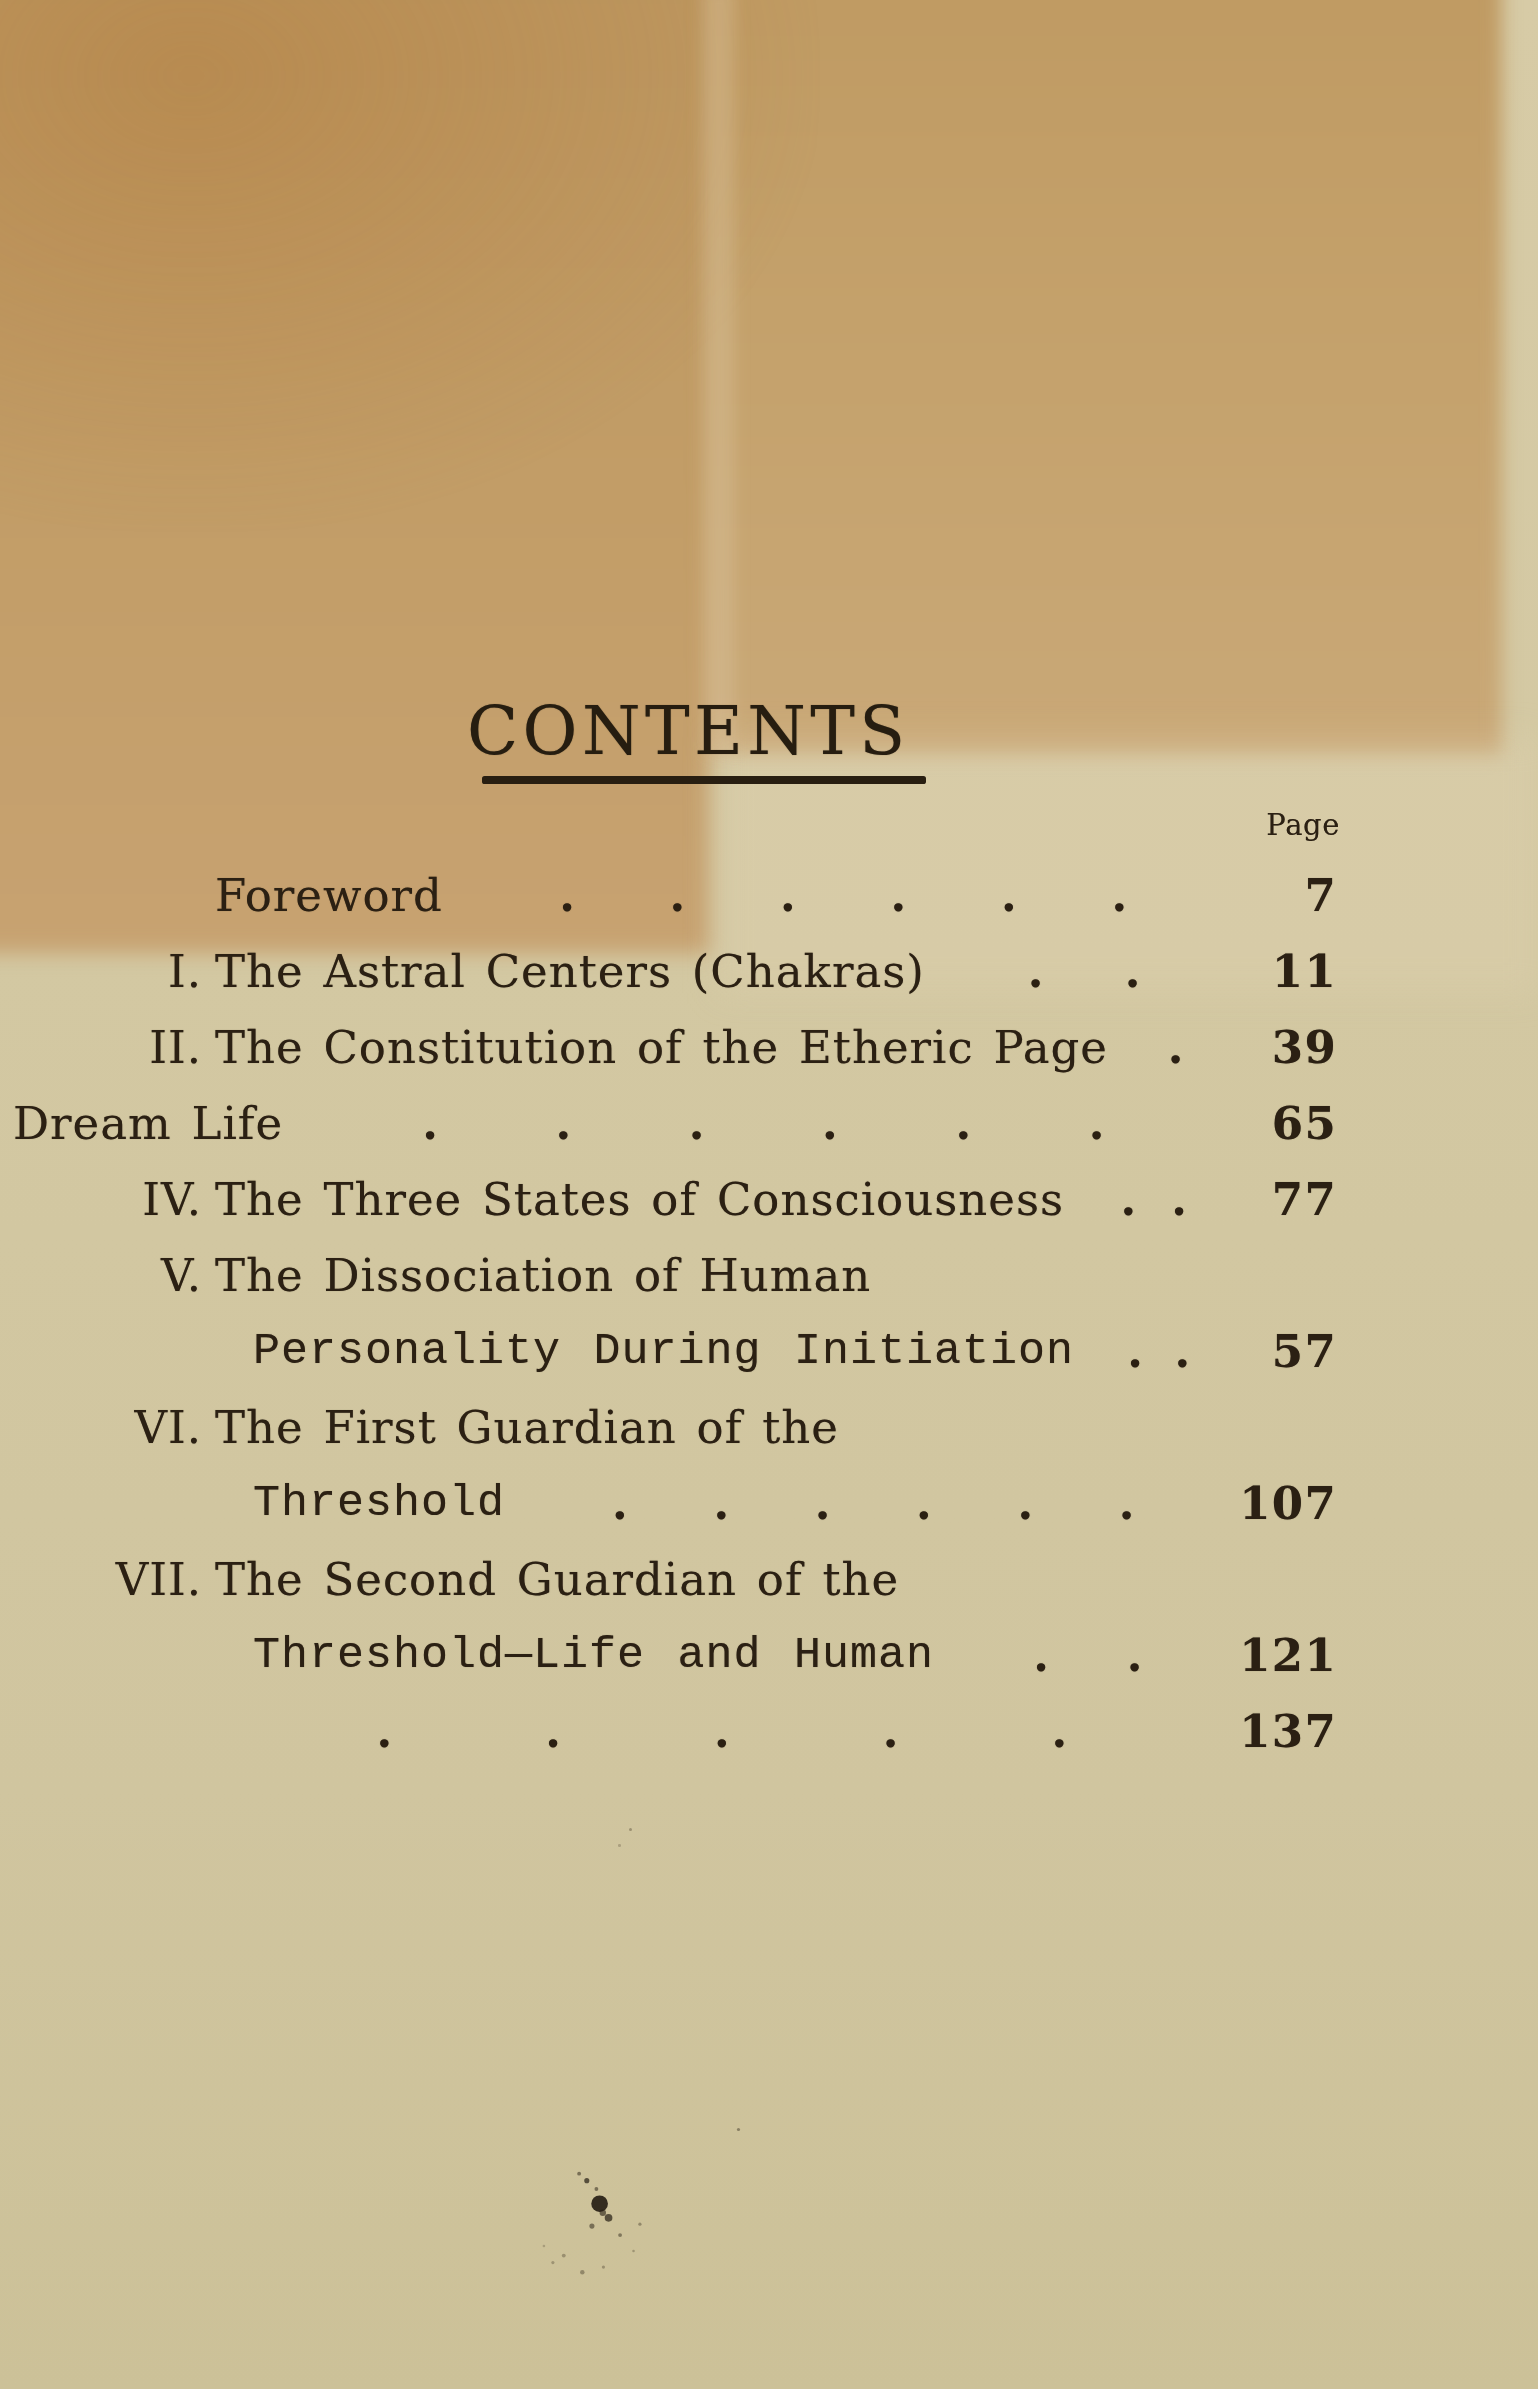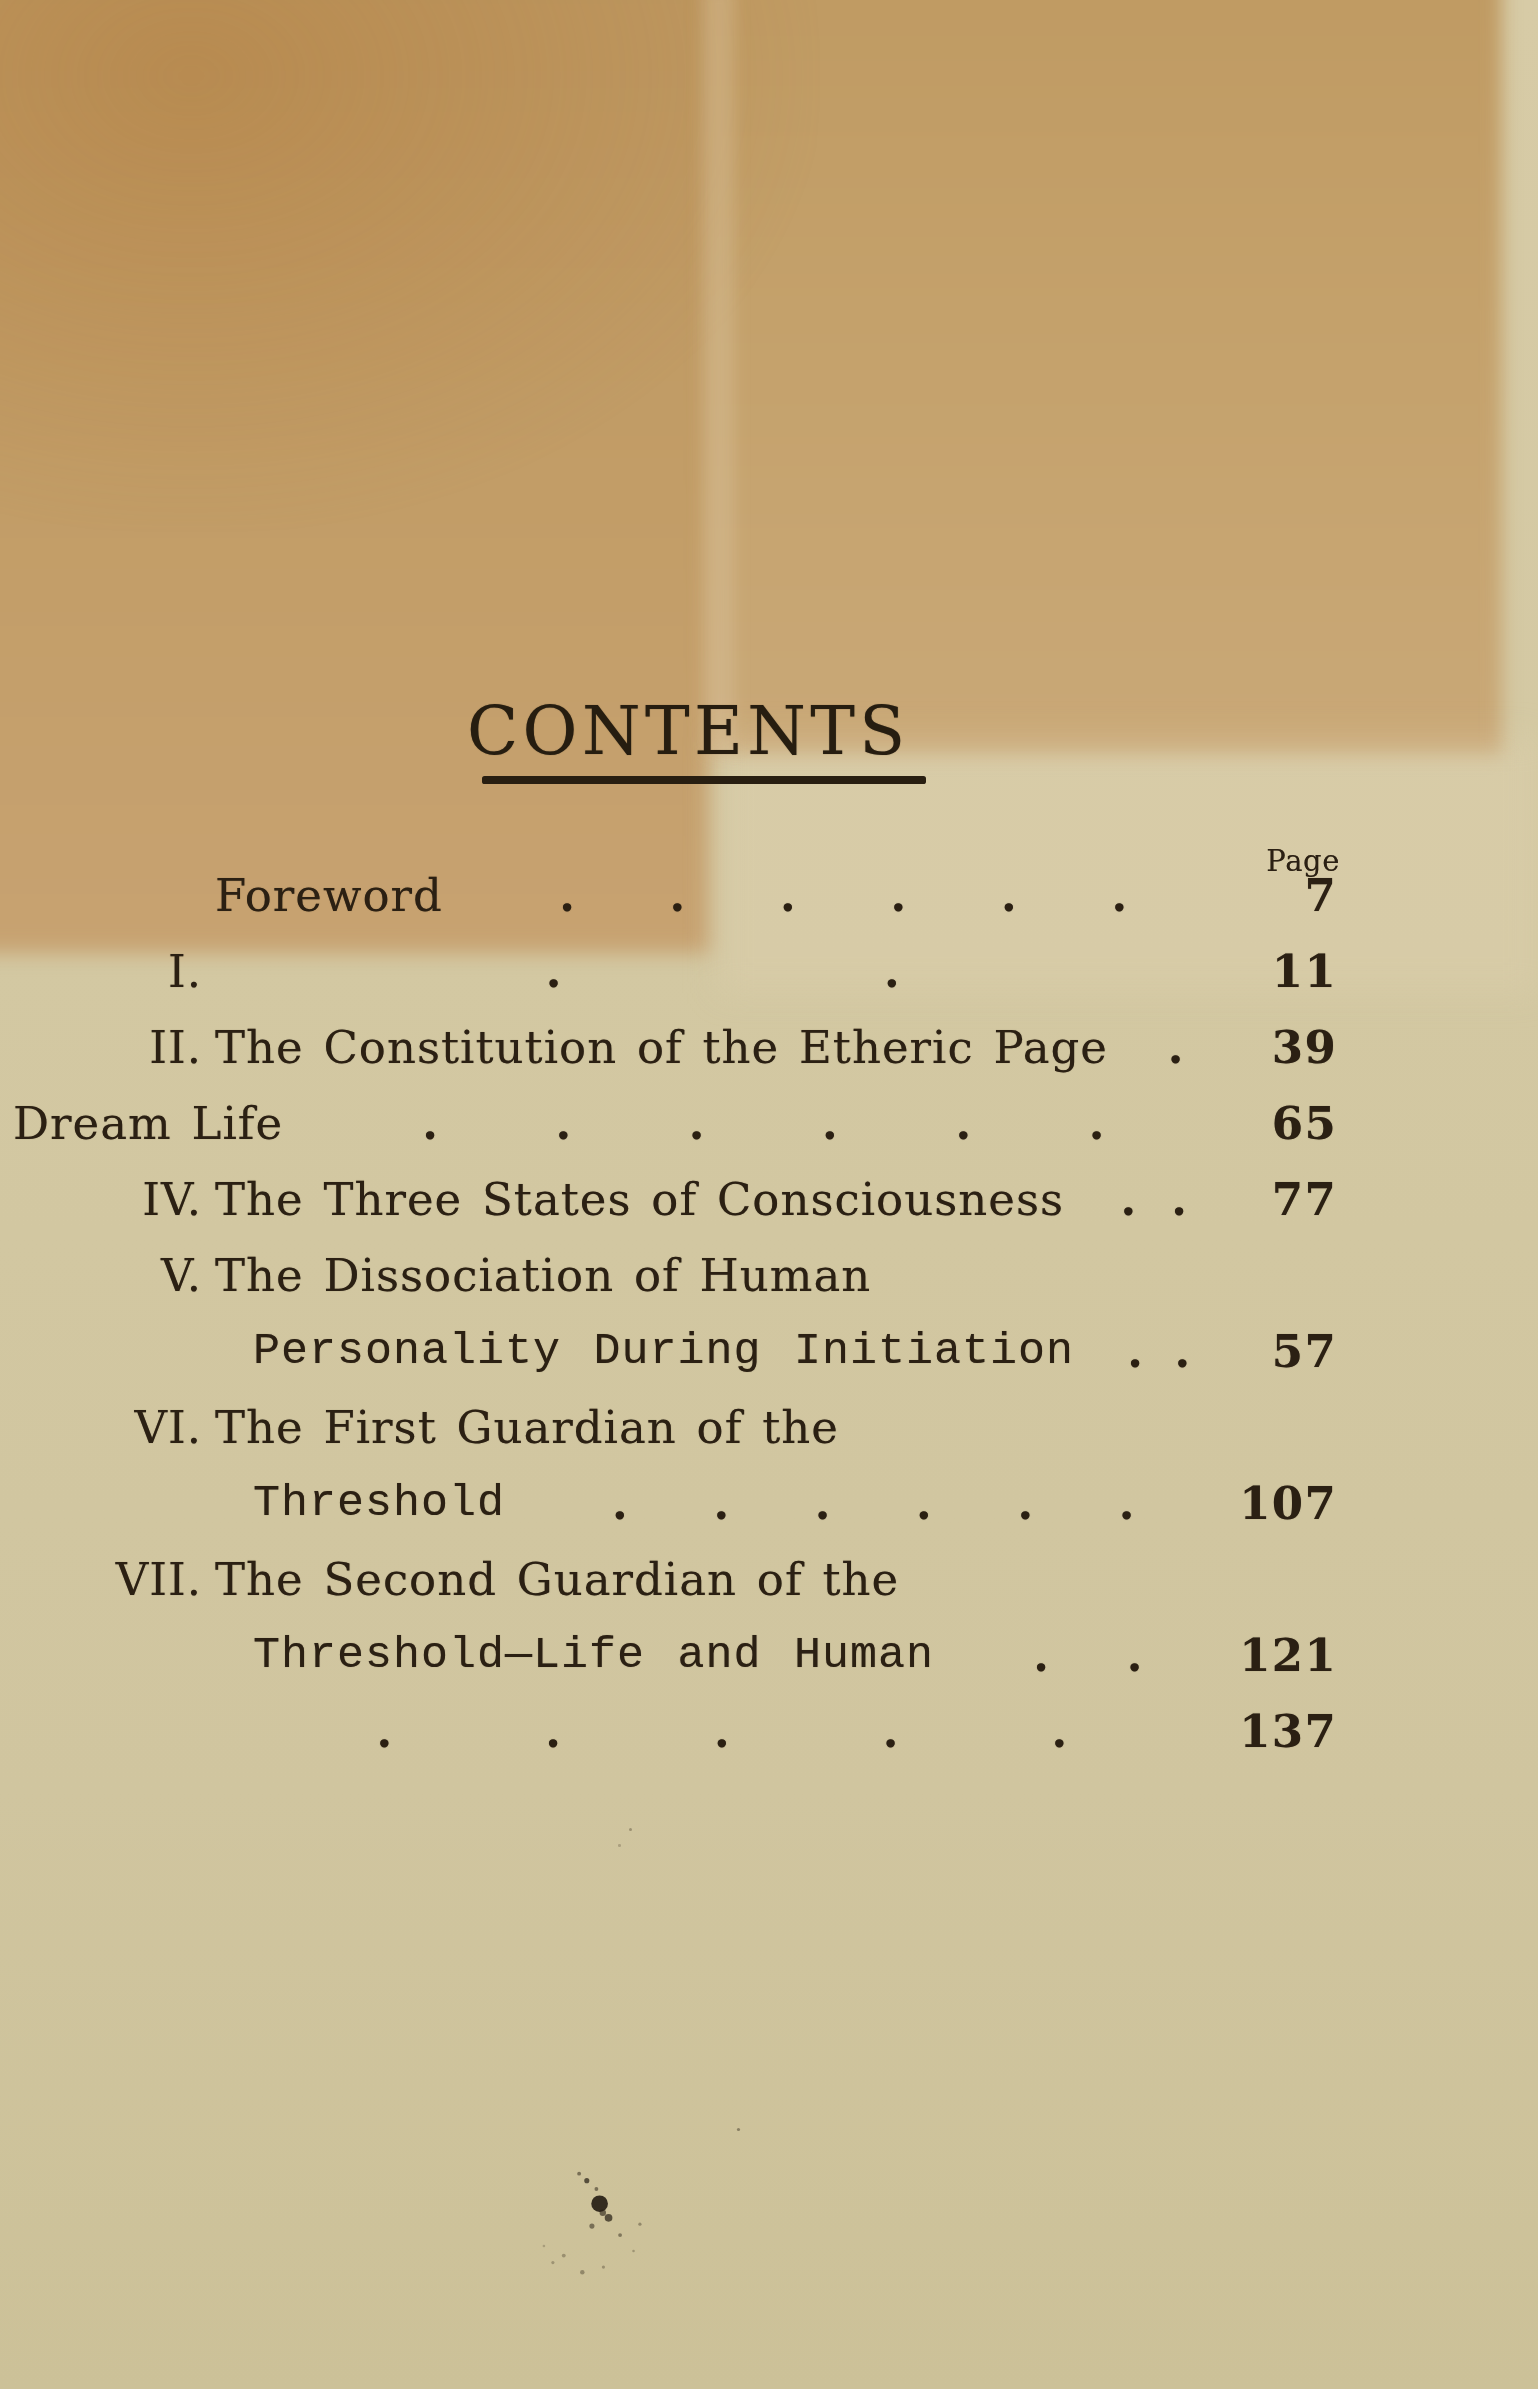--- a/index.html
+++ b/index.html
@@ -47,21 +47,21 @@
     position:absolute;left:467px;top:692px;margin:0;
     font-size:67px;font-weight:normal;letter-spacing:.065em;
     color:#261d10;text-shadow:0 0 1px rgba(38,29,16,.55);
     white-space:nowrap;
   }
   .rule{
     position:absolute;left:482px;top:776px;width:444px;height:8.3px;
     background:#281e11;border-radius:2.6px;filter:blur(0.4px);
   }
   .page-label{
-    position:absolute;top:844px;right:199px;
+    position:absolute;top:808px;right:199px;
     font-size:29px;letter-spacing:0.6px;
     text-shadow:0 0 0.6px rgba(43,32,19,.5);
   }
   .toc{
     position:absolute;left:0;right:0;top:858px;
     padding-right:202px;
     text-shadow:0 0 0.8px rgba(43,32,19,.5);
   }
   .row{
     display:flex;align-items:center;
@@ -107,20 +107,21 @@
             <i>.</i>
             <i>.</i>
             <i>.</i>
             <i>.</i>
             <i>.</i>
           </span>
     <span class="pg">7</span>
   </div>
         <div class="row">
     <span class="num">I.</span>
+    <span class="ttl">The Astral Centers (Chakras)</span>
     <span class="leader">
             <i>.</i>
             <i>.</i>
           </span>
     <span class="pg">11</span>
   </div>
         <div class="row">
     <span class="num">II.</span>
     <span class="ttl">The Constitution of the Etheric Page</span>
     <span class="leader">

